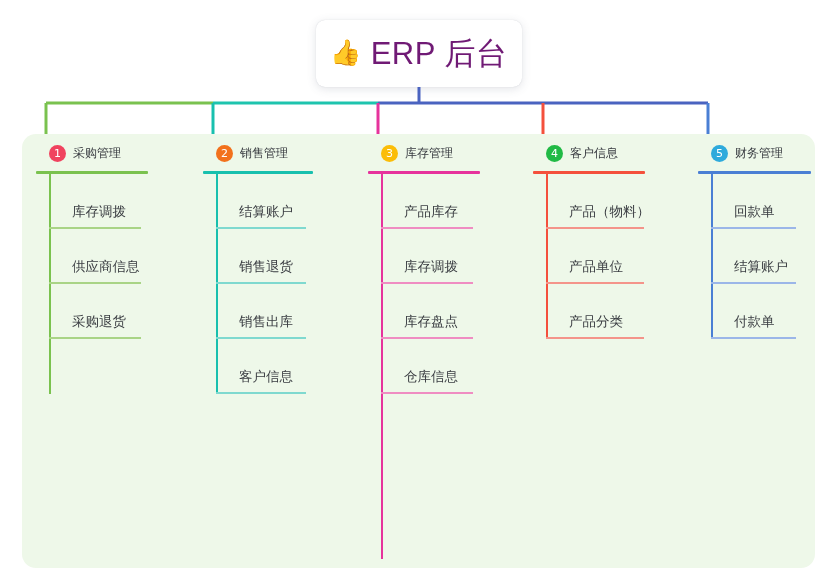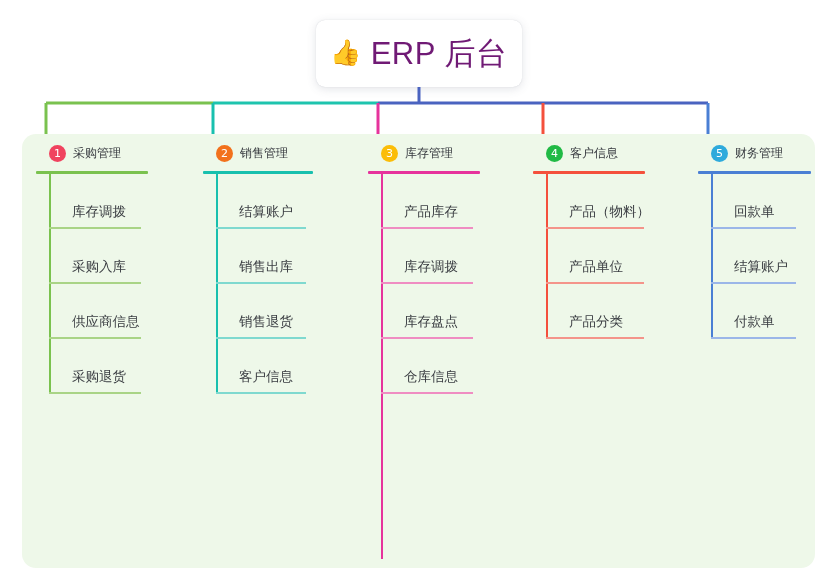--- a/index.html
+++ b/index.html
@@ -168,24 +168,20 @@
           <span class="col-title">采购管理</span>
         </div>
         <div class="col-rule" style="width: 112px; background: rgb(122, 194, 79);"></div>
         <div class="items">
           <div class="spine" style="background: rgb(122, 194, 79); height: 220px;"></div>
           <div class="item">
             <span class="item-label">库存调拨</span>
             <div class="item-rule" style="width: 92px; background: rgb(169, 212, 134);"></div>
           </div>
           <div class="item">
-            <span class="item-label">采购入库</span>
-            <div class="item-rule" style="width: 92px; background: rgb(169, 212, 134);"></div>
-          </div>
-          <div class="item">
             <span class="item-label">供应商信息</span>
             <div class="item-rule" style="width: 92px; background: rgb(169, 212, 134);"></div>
           </div>
           <div class="item">
             <span class="item-label">采购退货</span>
             <div class="item-rule" style="width: 92px; background: rgb(169, 212, 134);"></div>
           </div>
         </div>
       </div>
       <div class="column" style="left: 203px;">
@@ -194,25 +190,25 @@
           <span class="col-title">销售管理</span>
         </div>
         <div class="col-rule" style="width: 110px; background: rgb(24, 192, 174);"></div>
         <div class="items">
           <div class="spine" style="background: rgb(24, 192, 174); height: 220px;"></div>
           <div class="item">
             <span class="item-label">结算账户</span>
             <div class="item-rule" style="width: 90px; background: rgb(127, 217, 207);"></div>
           </div>
           <div class="item">
+            <span class="item-label">销售退货</span>
+            <div class="item-rule" style="width: 90px; background: rgb(127, 217, 207);"></div>
+          </div>
+          <div class="item">
             <span class="item-label">销售出库</span>
-            <div class="item-rule" style="width: 90px; background: rgb(127, 217, 207);"></div>
-          </div>
-          <div class="item">
-            <span class="item-label">销售退货</span>
             <div class="item-rule" style="width: 90px; background: rgb(127, 217, 207);"></div>
           </div>
           <div class="item">
             <span class="item-label">客户信息</span>
             <div class="item-rule" style="width: 90px; background: rgb(127, 217, 207);"></div>
           </div>
         </div>
       </div>
       <div class="column" style="left: 368px;">
         <div class="col-head">

